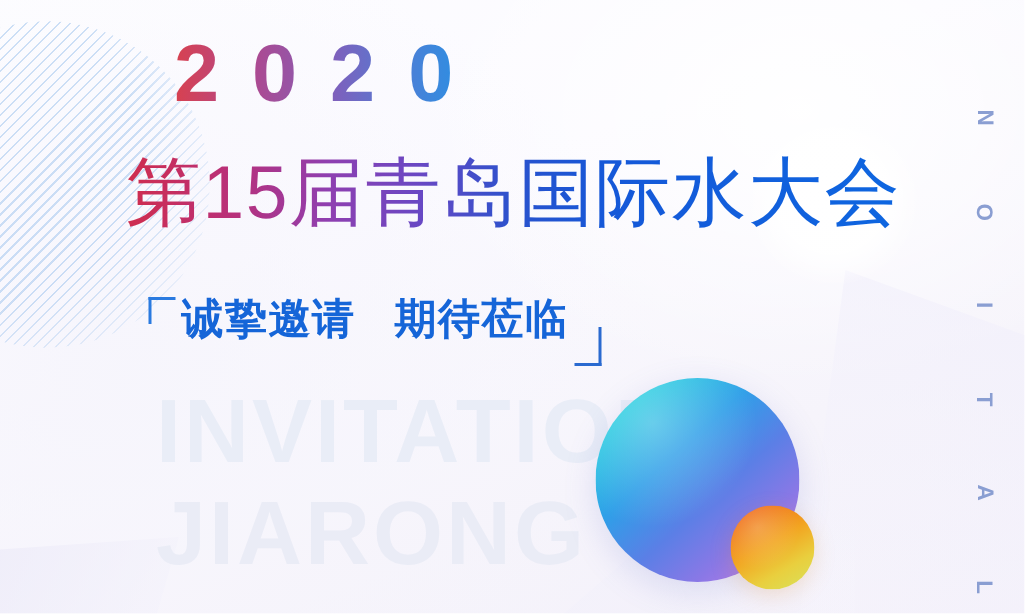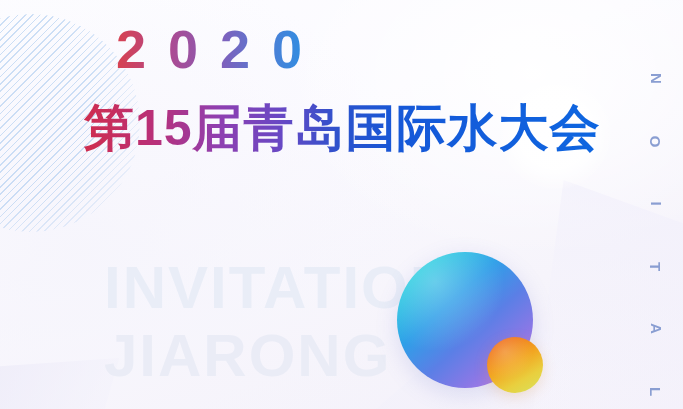--- a/index.html
+++ b/index.html
@@ -142,21 +142,21 @@
     white-space: nowrap;
     margin-left: 20px;
   }
 
   
   .main-title {
     position: absolute;
     left: 84px;
     top: 101px;
     font-size: 50px;
-    font-weight: 700;
+    font-weight: 400;
     letter-spacing: 1px;
     line-height: 1.08;
     white-space: nowrap;
     background: linear-gradient(90deg, #cf2d4e 0%, #b8307a 14%, #8f3fb0 26%, #6848c4 38%, #2a52cd 50%, #1558d8 62%, #0e66e0 100%);
     -webkit-background-clip: text;
     background-clip: text;
     color: transparent;
     -webkit-text-fill-color: transparent;
   }
 
@@ -247,17 +247,24 @@
     <span>I</span>
     <span>T</span>
     <span>A</span>
     <span>L</span>
   </div>
 
   <div class="year">2020</div>
 
   <div class="main-title">第15届青岛国际水大会</div>
 
+  <div class="invite-line">
+    <div class="bracket left"></div>
+    <div class="invite-text">
+      <span>诚挚邀请</span><span class="invite-gap"></span><span>期待莅临</span>
+    </div>
+    <div class="bracket right"></div>
+  </div>
 
   <div class="sphere-big"></div>
   <div class="sphere-small"></div>
 
 </div>
 
 </body></html>

